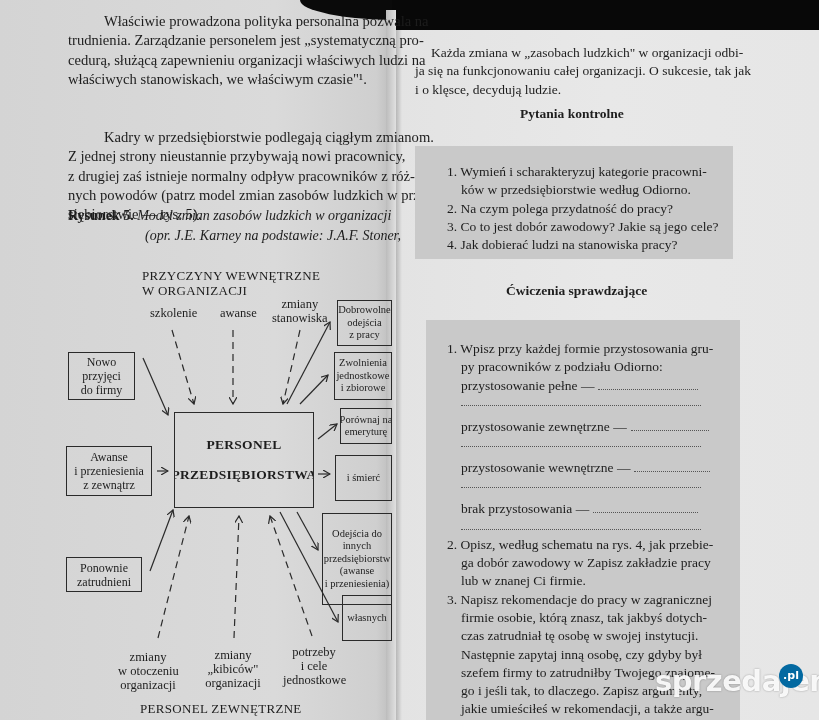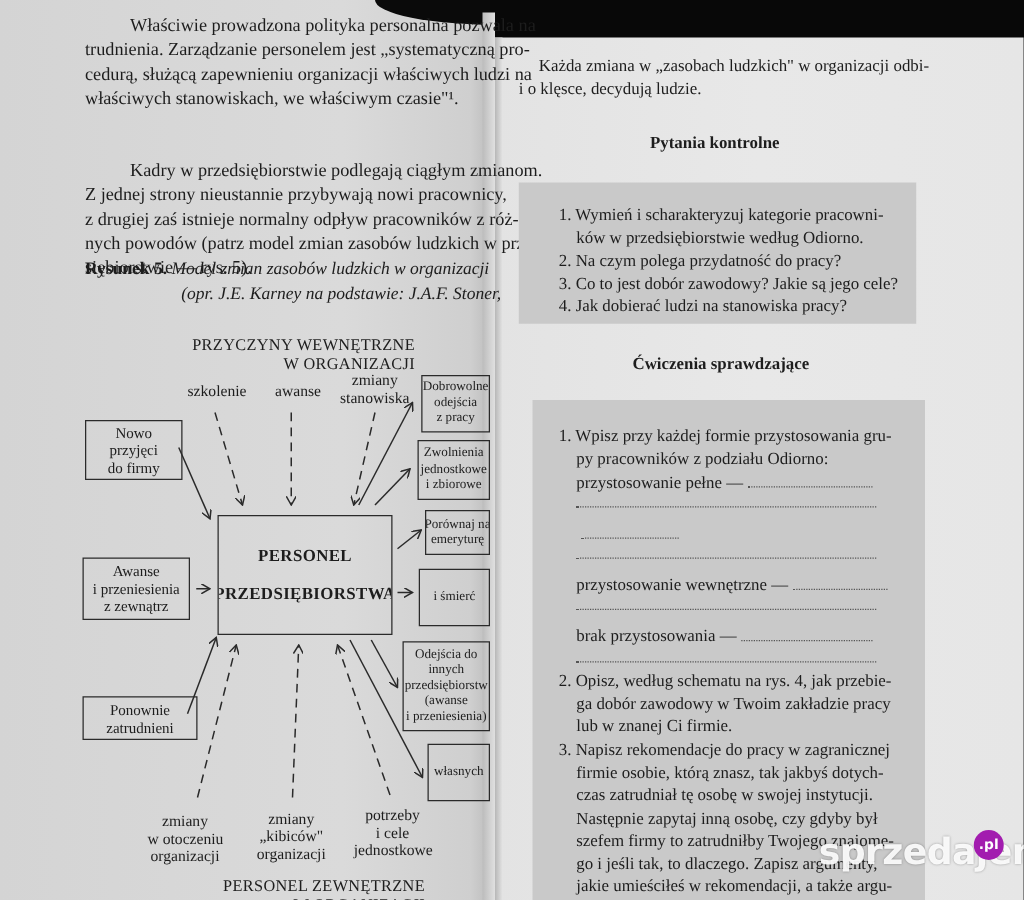--- a/index.html
+++ b/index.html
@@ -12,38 +12,38 @@
   .left-top-curve{position:absolute;left:300px;top:0;width:100px;height:20px;background:#0a0a0a;border-bottom-left-radius:100% 100%;}
 
   .para{position:absolute;font-size:14.6px;line-height:19.3px;white-space:nowrap;}
   .para .ln{display:block;}
   .indent{padding-left:36px;}
 
   .caption{position:absolute;left:68px;top:206px;font-size:14px;line-height:19.5px;white-space:nowrap;}
   .caption b{font-weight:bold;font-style:normal;}
   .caption i{font-style:italic;}
 
-  .diag-title{position:absolute;font-size:13px;line-height:15px;text-align:right;letter-spacing:0.3px;font-family:Liberation Serif, serif;}
+  .diag-title{position:absolute;font-size:13px;line-height:15px;text-align:left;letter-spacing:0.3px;font-family:Liberation Serif, serif;}
   .dlabel{position:absolute;font-size:12.5px;line-height:14px;text-align:center;white-space:nowrap;}
   .box{position:absolute;border:1.5px solid #2a2a2a;background:transparent;font-size:12px;line-height:14px;text-align:center;display:flex;flex-direction:column;justify-content:center;align-items:center;box-sizing:border-box;white-space:nowrap;overflow:hidden;}
   .box.sm{font-size:10.5px;line-height:12.5px;}
   .box.central{font-weight:bold;font-size:13.5px;line-height:30px;letter-spacing:0.3px;}
   svg.arrows{position:absolute;left:0;top:0;width:392px;height:720px;overflow:visible;}
 
   .rpara{position:absolute;left:423px;top:44px;font-size:13.5px;line-height:18.3px;white-space:nowrap;}
   .rhead{position:absolute;font-weight:bold;font-size:13.5px;text-align:center;white-space:nowrap;}
   .graybox{position:absolute;background:#c9c9c9;}
   .q-list{position:absolute;font-size:13.5px;line-height:18.3px;white-space:nowrap;}
   .q-list .item{display:block;}
   .q-list .cont{display:block;padding-left:14px;}
   .dots{display:inline-block;border-bottom:1.5px dotted #555;height:0;vertical-align:baseline;margin-left:4px;}
   .dotline{display:block;margin-left:14px;border-bottom:1.5px dotted #555;height:0;margin-top:10px;margin-bottom:12px;}
 
   .watermark{position:absolute;left:655px;top:664px;font-family:"DejaVu Sans","Liberation Sans",sans-serif;font-weight:bold;font-size:29px;color:rgba(255,255,255,0.92);text-shadow:0 0 2px rgba(0,0,0,0.35);letter-spacing:-0.5px;}
-  .wm-badge{position:absolute;left:779px;top:664px;width:24px;height:24px;border-radius:50%;background:#a21caf;color:#fff;font-family:"DejaVu Sans","Liberation Sans",sans-serif;font-weight:bold;font-size:11px;line-height:24px;text-align:center;}
+  .wm-badge{position:absolute;left:779px;top:664px;width:24px;height:24px;border-radius:50%;background:#0369a1;color:#fff;font-family:"DejaVu Sans","Liberation Sans",sans-serif;font-weight:bold;font-size:11px;line-height:24px;text-align:center;}
 </style>
 </head>
 <body>
 
 <div class="page-left"></div>
 <div class="left-top-curve"></div>
 <div class="top-dark"></div>
 <div class="page-right"></div>
 <div class="spine-shadow"></div>
 <div class="page-left-edge"></div>
@@ -72,31 +72,31 @@
   <div>W ORGANIZACJI</div>
 </div>
 
 <div class="dlabel" style="left:150px;top:306px;">szkolenie</div>
 <div class="dlabel" style="left:220px;top:306px;">awanse</div>
 <div class="dlabel" style="left:272px;top:297px;">
   <div>zmiany</div>
   <div>stanowiska</div>
 </div>
 
-<div class="box" style="left:68px;top:336px;width:78px;height:48px;text-align:right;">
+<div class="box" style="left:68px;top:352px;width:67px;height:48px;text-align:right;">
   <div>Nowo</div>
   <div>przyjęci</div>
   <div>do firmy</div>
 </div>
 <div class="box" style="left:66px;top:446px;width:86px;height:50px;">
   <div>Awanse</div>
   <div>i przeniesienia</div>
   <div>z zewnątrz</div>
 </div>
-<div class="box" style="left:66px;top:557px;width:92px;height:35px;">
+<div class="box" style="left:66px;top:557px;width:76px;height:35px;">
   <div>Ponownie</div>
   <div>zatrudnieni</div>
 </div>
 
 <div class="box central" style="left:174px;top:412px;width:140px;height:96px;">
   <div>PERSONEL</div>
   <div>PRZEDSIĘBIORSTWA</div>
 </div>
 
 <div class="box sm" style="left:337px;top:300px;width:55px;height:46px;text-align:right;">
@@ -111,21 +111,21 @@
 </div>
 <div class="box sm" style="left:340px;top:408px;width:52px;height:36px;">
   <div>Porównaj na</div>
   <div>emeryturę</div>
 </div>
 <div class="box sm" style="left:335px;top:455px;width:57px;height:46px;gap:39px;">
   <div>Choroby</div>
   <div>i śmierć</div>
   <div>pracowników</div>
 </div>
-<div class="box sm" style="left:322px;top:513px;width:70px;height:72px;">
+<div class="box sm" style="left:322px;top:513px;width:70px;height:92px;">
   <div>Odejścia do</div>
   <div>innych</div>
   <div>przedsiębiorstw</div>
   <div>(awanse</div>
   <div>i przeniesienia)</div>
 </div>
 <div class="box sm" style="left:342px;top:595px;width:50px;height:46px;gap:34px;">
   <div>Zakładanie</div>
   <div>własnych</div>
   <div>firm</div>
@@ -176,20 +176,21 @@
     <line x1="280" y1="512" x2="338" y2="622" marker-end="url(#ah)"></line>
 
     <line x1="158" y1="638" x2="189" y2="516" stroke-dasharray="7,5" marker-end="url(#ah)"></line>
     <line x1="234" y1="638" x2="239" y2="516" stroke-dasharray="7,5" marker-end="url(#ah)"></line>
     <line x1="312" y1="636" x2="270" y2="516" stroke-dasharray="7,5" marker-end="url(#ah)"></line>
   </g>
 </svg>
 
 <div class="rpara">
   <div style="padding-left:8px;">Każda zmiana w „zasobach ludzkich" w organizacji odbi-</div>
+  <div style="margin-left:-8px;">ja się na funkcjonowaniu całej organizacji. O sukcesie, tak jak</div>
   <div style="margin-left:-8px;">i o klęsce, decydują ludzie.</div>
 </div>
 
 <div class="rhead" style="left:520px;top:106px;">Pytania kontrolne</div>
 
 <div class="graybox" style="left:415px;top:146px;width:318px;height:113px;"></div>
 <div class="q-list" style="left:447px;top:163px;">
   <span class="item">1. Wymień i scharakteryzuj kategorie pracowni-</span>
   <span class="cont">ków w przedsiębiorstwie według Odiorno.</span>
   <span class="item">2. Na czym polega przydatność do pracy?</span>
@@ -198,28 +199,28 @@
 </div>
 
 <div class="rhead" style="left:506px;top:283px;">Ćwiczenia sprawdzające</div>
 
 <div class="graybox" style="left:426px;top:320px;width:314px;height:400px;"></div>
 <div class="q-list" style="left:447px;top:340px;">
   <span class="item">1. Wpisz przy każdej formie przystosowania gru-</span>
   <span class="cont">py pracowników z podziału Odiorno:</span>
   <span class="cont"><span>przystosowanie pełne —</span><span class="dots" style="width:100px;"></span></span>
   <span class="dotline" style="width:240px;"></span>
-  <span class="cont"><span class="dots" style="width:78px;"></span></span>
+  <span class="cont"><span>przystosowanie zewnętrzne —</span><span class="dots" style="width:78px;"></span></span>
   <span class="dotline" style="width:240px;"></span>
   <span class="cont"><span>przystosowanie wewnętrzne —</span><span class="dots" style="width:76px;"></span></span>
   <span class="dotline" style="width:240px;"></span>
   <span class="cont"><span>brak przystosowania —</span><span class="dots" style="width:105px;"></span></span>
   <span class="dotline" style="width:240px;margin-bottom:6px;"></span>
   <span class="item">2. Opisz, według schematu na rys. 4, jak przebie-</span>
-  <span class="cont">ga dobór zawodowy w Twoim zakładzie pracy</span>
+  <span class="cont">ga dobór zawodowy w Zapisz zakładzie pracy</span>
   <span class="cont">lub w znanej Ci firmie.</span>
   <span class="item">3. Napisz rekomendacje do pracy w zagranicznej</span>
   <span class="cont">firmie osobie, którą znasz, tak jakbyś dotych-</span>
   <span class="cont">czas zatrudniał tę osobę w swojej instytucji.</span>
   <span class="cont">Następnie zapytaj inną osobę, czy gdyby był</span>
   <span class="cont">szefem firmy to zatrudniłby Twojego znajome-</span>
   <span class="cont">go i jeśli tak, to dlaczego. Zapisz argumenty,</span>
   <span class="cont">jakie umieściłeś w rekomendacji, a także argu-</span>
   <span class="cont">menty znajomego. Porównaj je i oceń.</span>
 </div>

